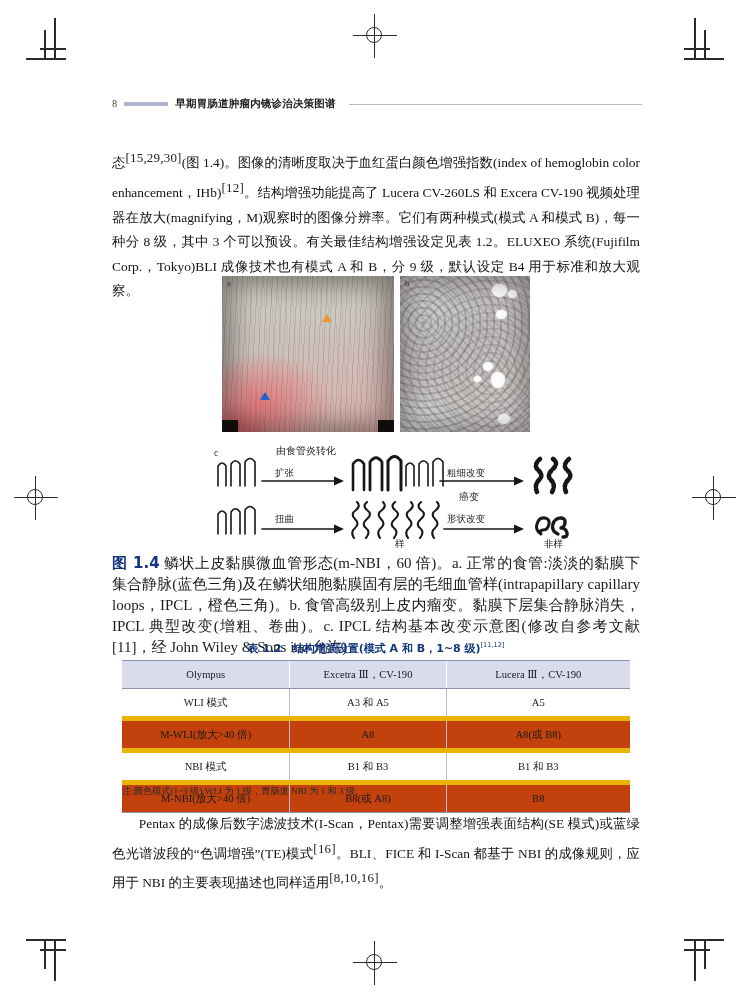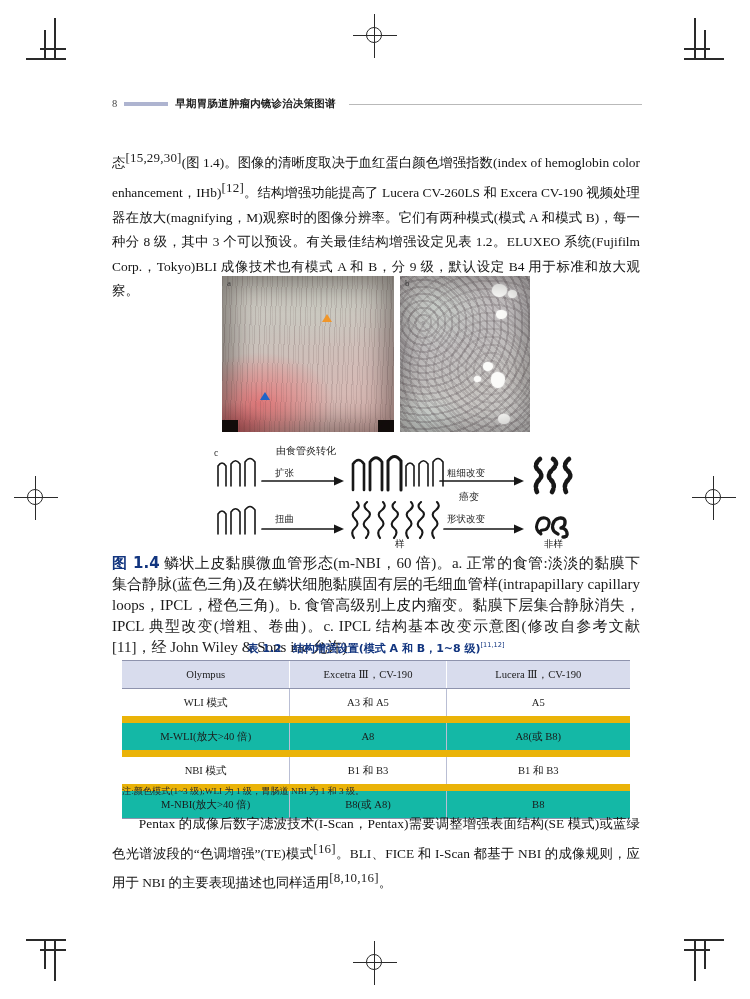--- a/index.html
+++ b/index.html
@@ -286,23 +286,23 @@
     font-weight: normal;
     height: 15px;
   }
   table.settings thead th {
     background: #d8dced;
     border-top: 1.2px solid #8e93ad;
     border-bottom: 1.2px solid #8e93ad;
   }
   table.settings thead th + th { border-left: 1.2px solid #ffffff; }
   table.settings tbody td + td { border-left: 1.2px solid #b9bed4; }
-  table.settings tbody tr.alt td { background: #14b8a6; }
+  table.settings tbody tr.alt td { background: #c2410c; }
   table.settings tbody tr:last-child td { border-bottom: 1.2px solid #8e93ad; }
-  table.settings tbody tr td { border-bottom: 7px solid #eab308; }
+  table.settings tbody tr td { border-bottom: 5px solid #eab308; }
   .col-w1 { width: 178px; }
   .col-w2 { width: 165px; }
   .col-w3 { width: 198px; }
 
   .table-note {
     position: absolute;
     left: 122px;
     top: 784px;
     width: 520px;
     font-size: 9.2px;

